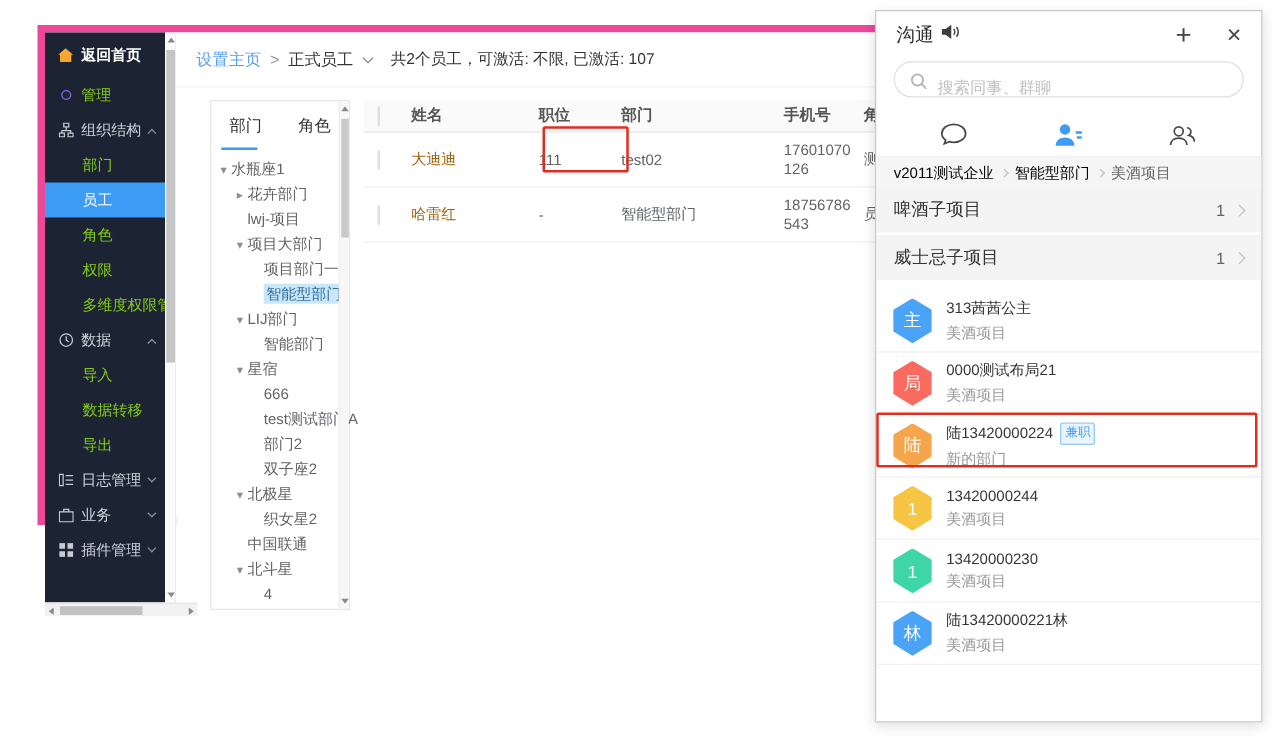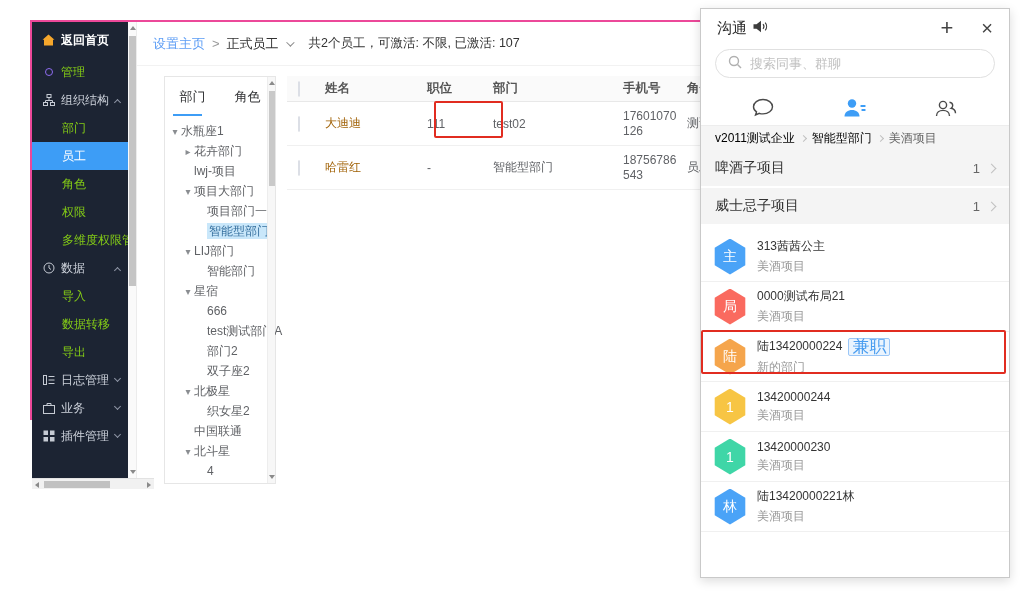--- a/index.html
+++ b/index.html
@@ -3,21 +3,21 @@
 <meta charset="utf-8">
 <style>
   * { margin:0; padding:0; box-sizing:border-box; }
   body {
     width:1024px; height:591px; position:relative; overflow:hidden;
     background:#fff; font-family:"Liberation Sans","DejaVu Sans",sans-serif;
     color:#333;
   }
   
   .main-window { position:absolute; left:30px; top:20px; width:677px; height:400px;
-    background:#fff; border:2px solid #ec4899; }
+    background:#fff; border:6px solid #ec4899; }
   
   .sidebar { position:absolute; left:0; top:0; width:96px; height:456px; background:#1c2433; overflow:hidden; }
   .side-item { position:relative; height:28px; display:flex; align-items:center; gap:6px;
     padding-left:10px; font-size:12px; color:#84cc16; cursor:pointer; white-space:nowrap; }
   .side-item.home { height:36px; color:#fff; font-weight:bold; }
   .side-item.header { color:#ced3dc; }
   .side-item.child { padding-left:30px; }
   .side-item.active { background:#3d9df6; color:#fff; }
   .s-icon { width:13px; display:inline-flex; justify-content:center; flex:none; }
   .ring { width:8px; height:8px; border-radius:50%; display:inline-block; }
@@ -78,21 +78,21 @@
   .tlink { color:#a16207; cursor:pointer; }
   
   .right-panel { position:absolute; left:700px; top:8px; width:310px; height:570px; z-index:10;
     background:#fff; border:1px solid #c9c9c9; box-shadow:0 3px 10px rgba(0,0,0,.14); }
   .rp-header { height:38px; display:flex; align-items:center; padding:0 16px; }
   .rp-title { font-size:15px; color:#2b2b2b; margin-right:6px; }
   .rp-spacer { flex:1; }
   .rp-plus { font-size:22px; color:#444; margin-right:28px; cursor:pointer; line-height:1; }
   .rp-close { font-size:20px; color:#444; cursor:pointer; line-height:1; }
   .rp-search { margin:2px 14px 12px; height:29px; border:1px solid #e0e0e0; border-radius:15px;
-    display:flex; align-items:center; padding:0 12px; gap:8px; }
+    display:flex; align-items:flex-end; padding:0 12px; gap:8px; }
   .rp-search input { border:none; outline:none; flex:1; font-size:13px; color:#666; background:transparent;
     font-family:inherit; }
   .rp-search input::placeholder { color:#c0c0c0; }
   .rp-tabs { height:36px; display:flex; align-items:center; justify-content:space-between;
     padding:0 50px; border-bottom:1px solid #ededed; }
   .rp-tab { cursor:pointer; display:flex; align-items:center; }
   .rp-crumb { height:24px; background:#f5f5f5; display:flex; align-items:center; gap:6px;
     padding:0 14px; font-size:12px; }
   .rp-crumb .lnk { color:#000000; cursor:pointer; }
   .rp-crumb .cur { color:#666; }
@@ -104,21 +104,21 @@
   .rp-project .arr-r { width:7px; height:7px; }
   .rp-contacts { padding-top:6px; }
   .c-row { height:50px; display:flex; align-items:center; padding:0 12px; gap:10px;
     border-bottom:1px solid #f0f0f0; cursor:pointer; }
   .hex { width:34px; height:36px; flex:none; display:flex; align-items:center; justify-content:center;
     color:#fff; font-size:14px;
     clip-path:polygon(50% 0%, 95% 26%, 95% 74%, 50% 100%, 5% 74%, 5% 26%); }
   .c-info { min-width:0; }
   .c-nameline { display:flex; align-items:center; gap:6px; }
   .c-nm { font-size:12px; color:#333; }
-  .badge { font-size:17px; color:#4a9df0; border:1px solid #9ac6f7; background:#eaf4fe;
+  .badge { font-size:10px; color:#4a9df0; border:1px solid #9ac6f7; background:#eaf4fe;
     padding:0 3px; border-radius:2px; line-height:16px; height:18px; }
   .c-sub { font-size:12px; color:#9a9a9a; margin-top:3px; }
   
   .anno { position:absolute; border:2px solid #e12c20; border-radius:2px; z-index:50; pointer-events:none; }
   .anno1 { left:434px; top:101px; width:69px; height:37px; }
   .anno2 { left:701px; top:330px; width:305px; height:44px; }
 </style>
 </head>
 <body>
 

